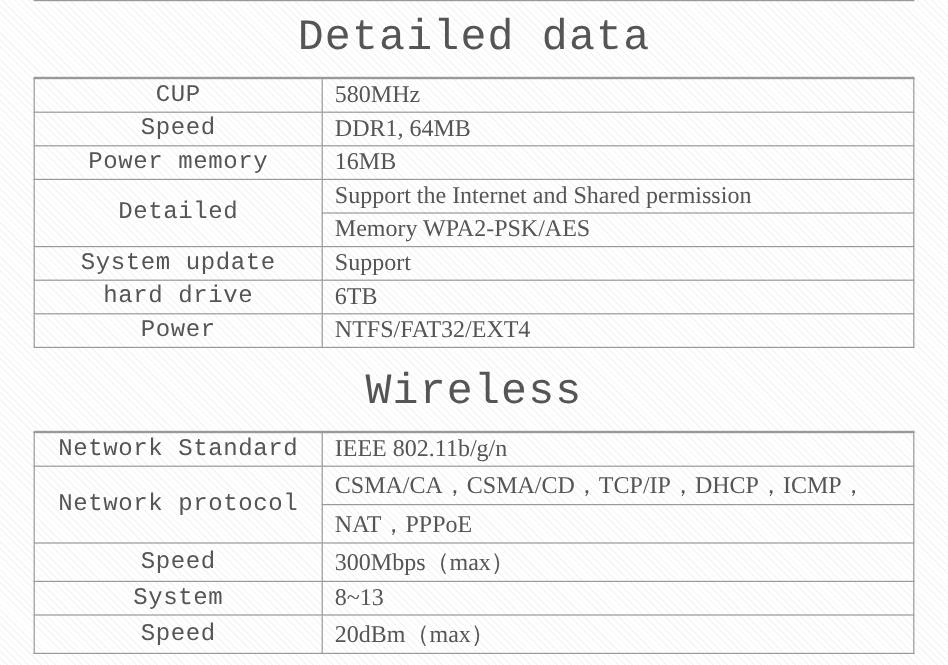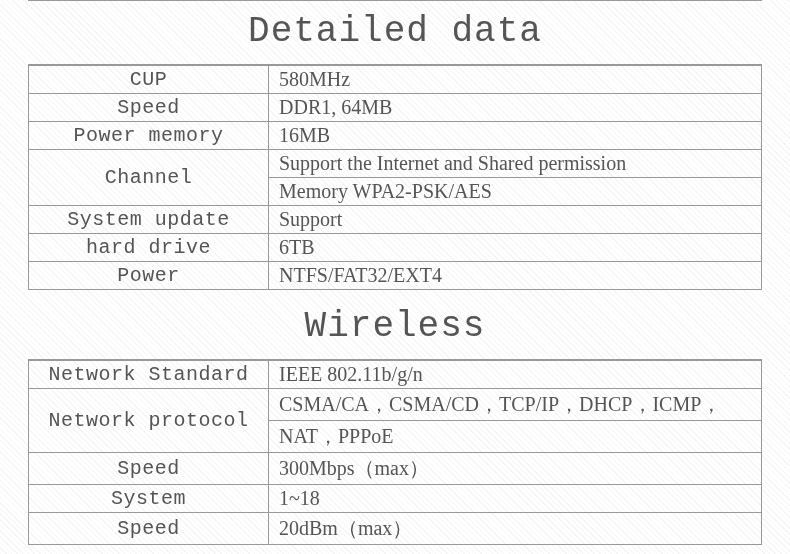--- a/index.html
+++ b/index.html
@@ -76,21 +76,21 @@
   </tr>
   <tr>
     <td class="label">Speed</td>
     <td class="value">DDR1, 64MB</td>
   </tr>
   <tr>
     <td class="label">Power memory</td>
     <td class="value">16MB</td>
   </tr>
   <tr>
-    <td class="label" rowspan="2">Channel</td>
+    <td class="label" rowspan="2">Detailed</td>
     <td class="value">Support the Internet and Shared permission</td>
   </tr>
   <tr>
     <td class="value">Memory WPA2-PSK/AES</td>
   </tr>
   <tr>
     <td class="label">System update</td>
     <td class="value">Support</td>
   </tr>
   <tr>
@@ -122,20 +122,20 @@
   </tr>
   <tr>
     <td class="value">NAT，PPPoE</td>
   </tr>
   <tr>
     <td class="label">Speed</td>
     <td class="value">300Mbps（max）</td>
   </tr>
   <tr>
     <td class="label">System</td>
-    <td class="value">1~18</td>
+    <td class="value">8~13</td>
   </tr>
   <tr>
     <td class="label">Speed</td>
     <td class="value">20dBm（max）</td>
   </tr>
 </tbody>
   </table>
 
 </body></html>

